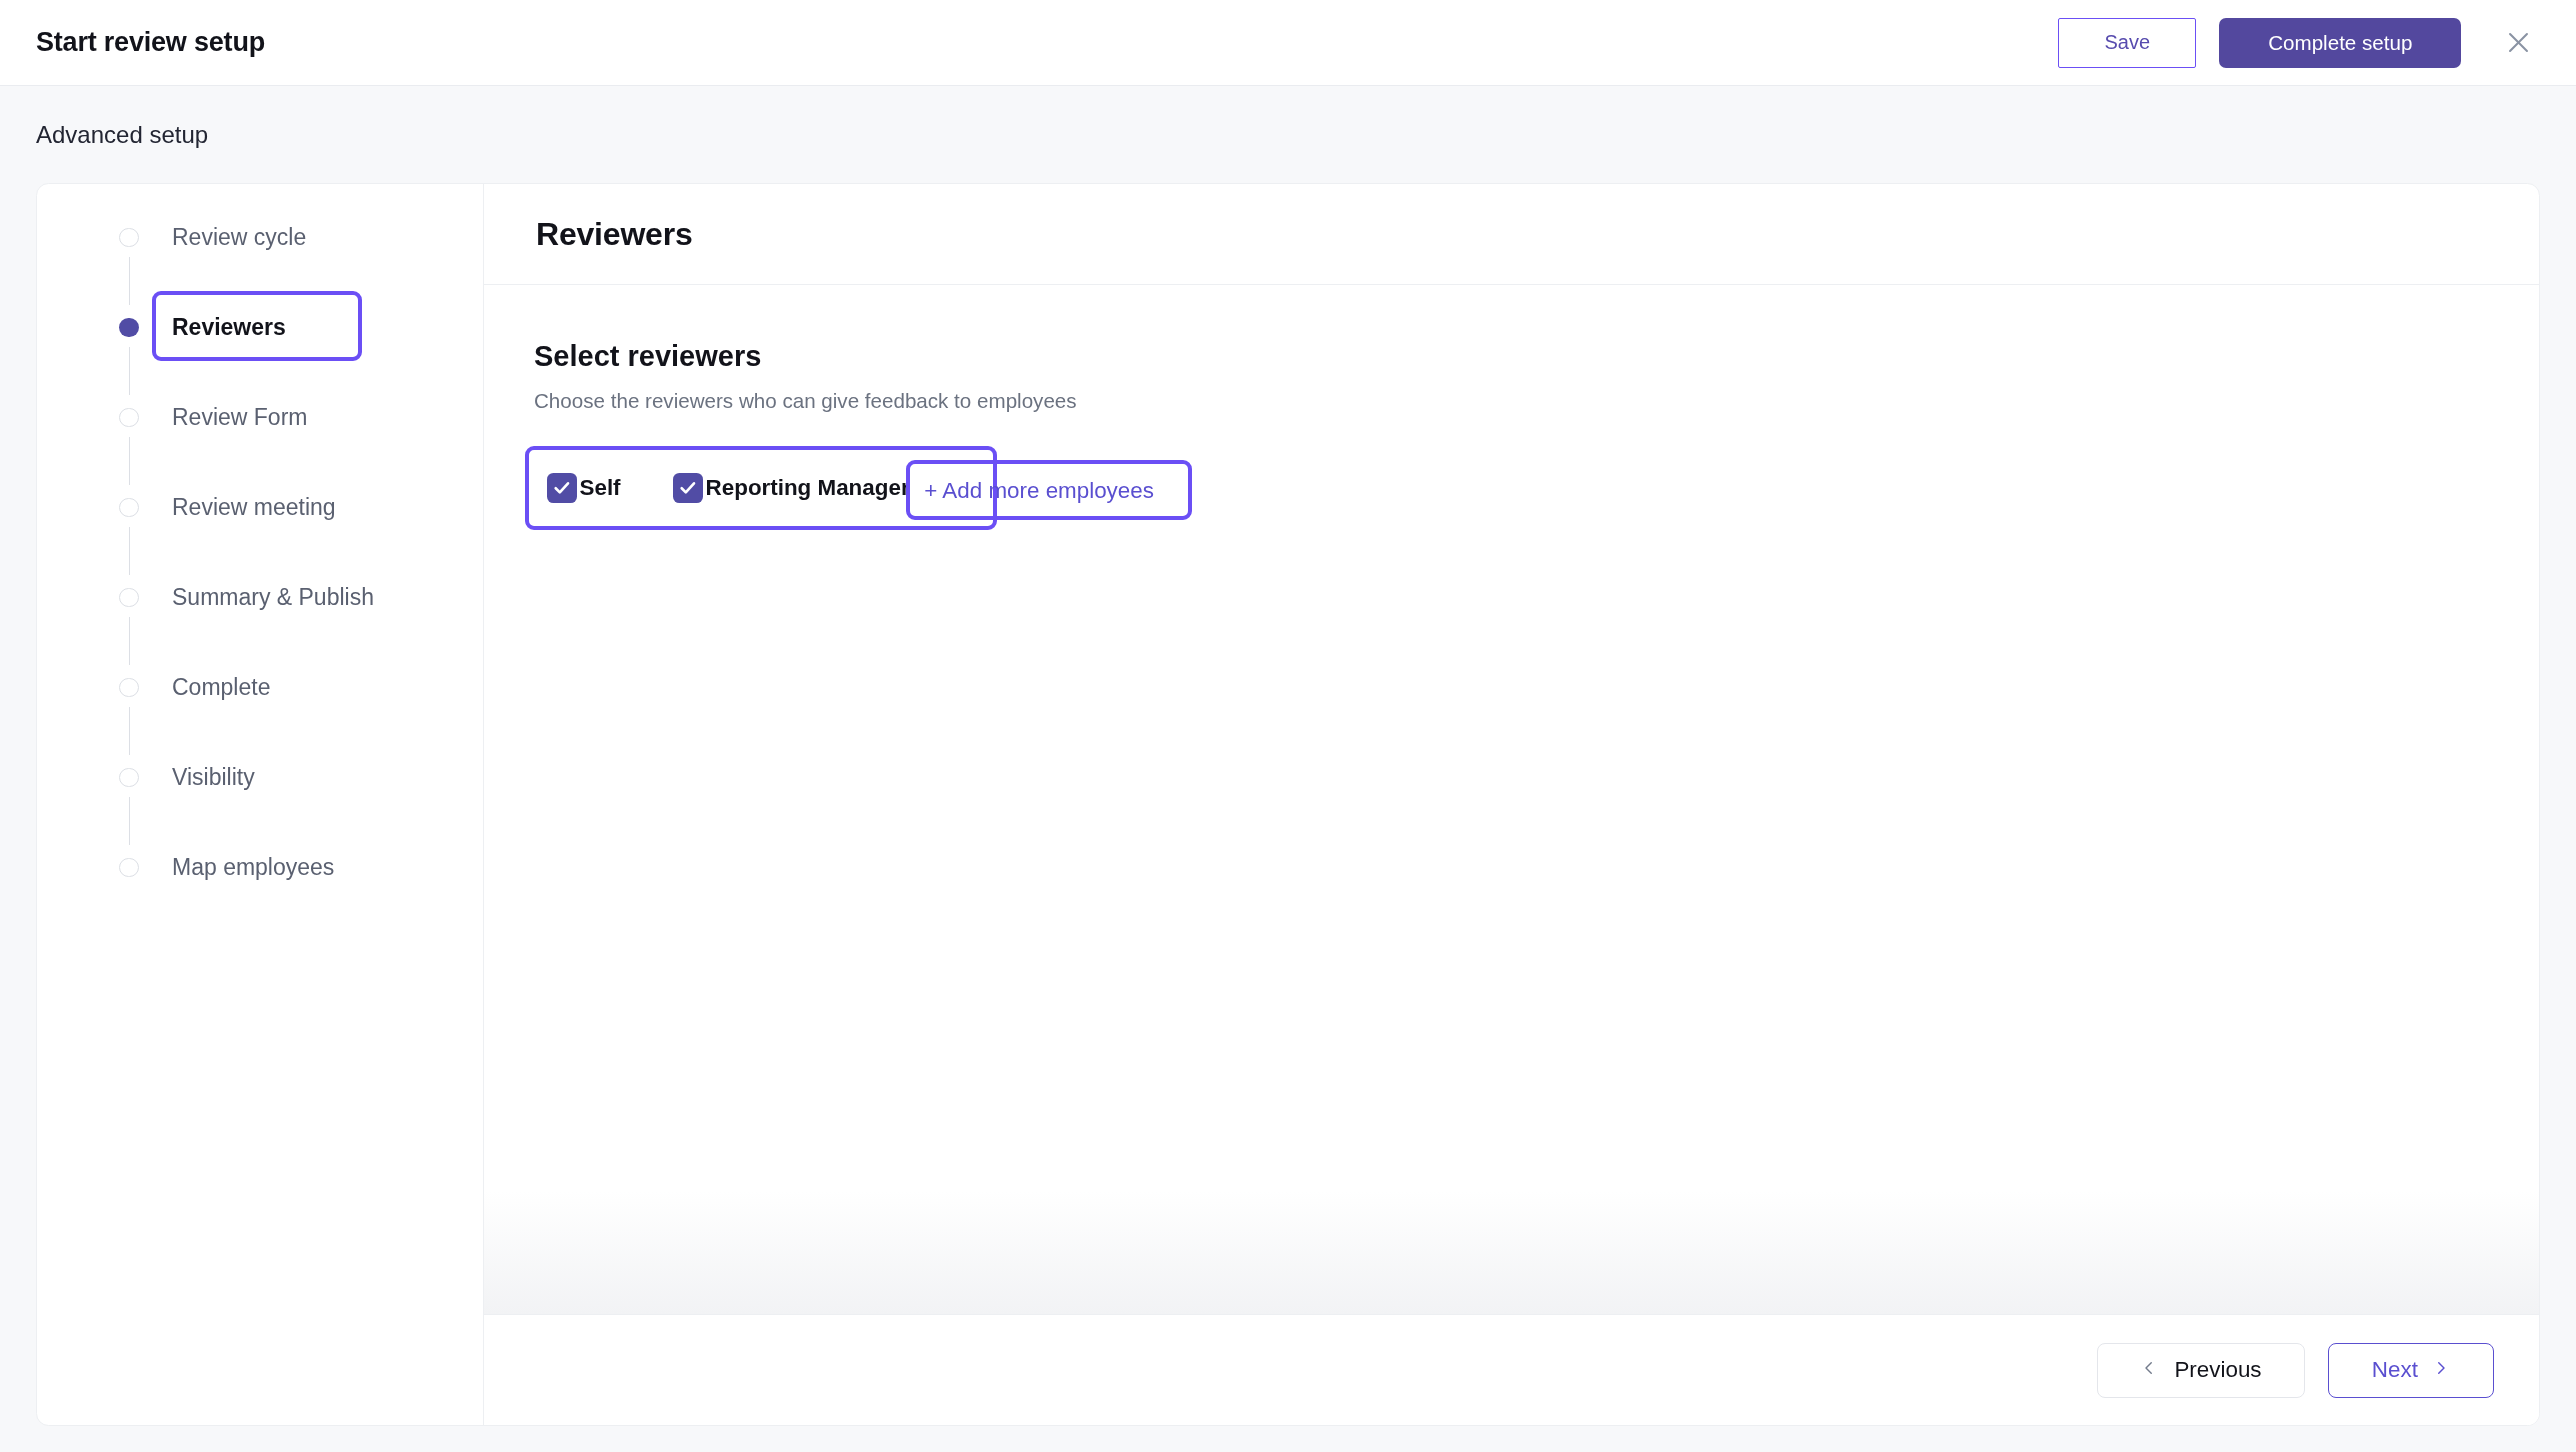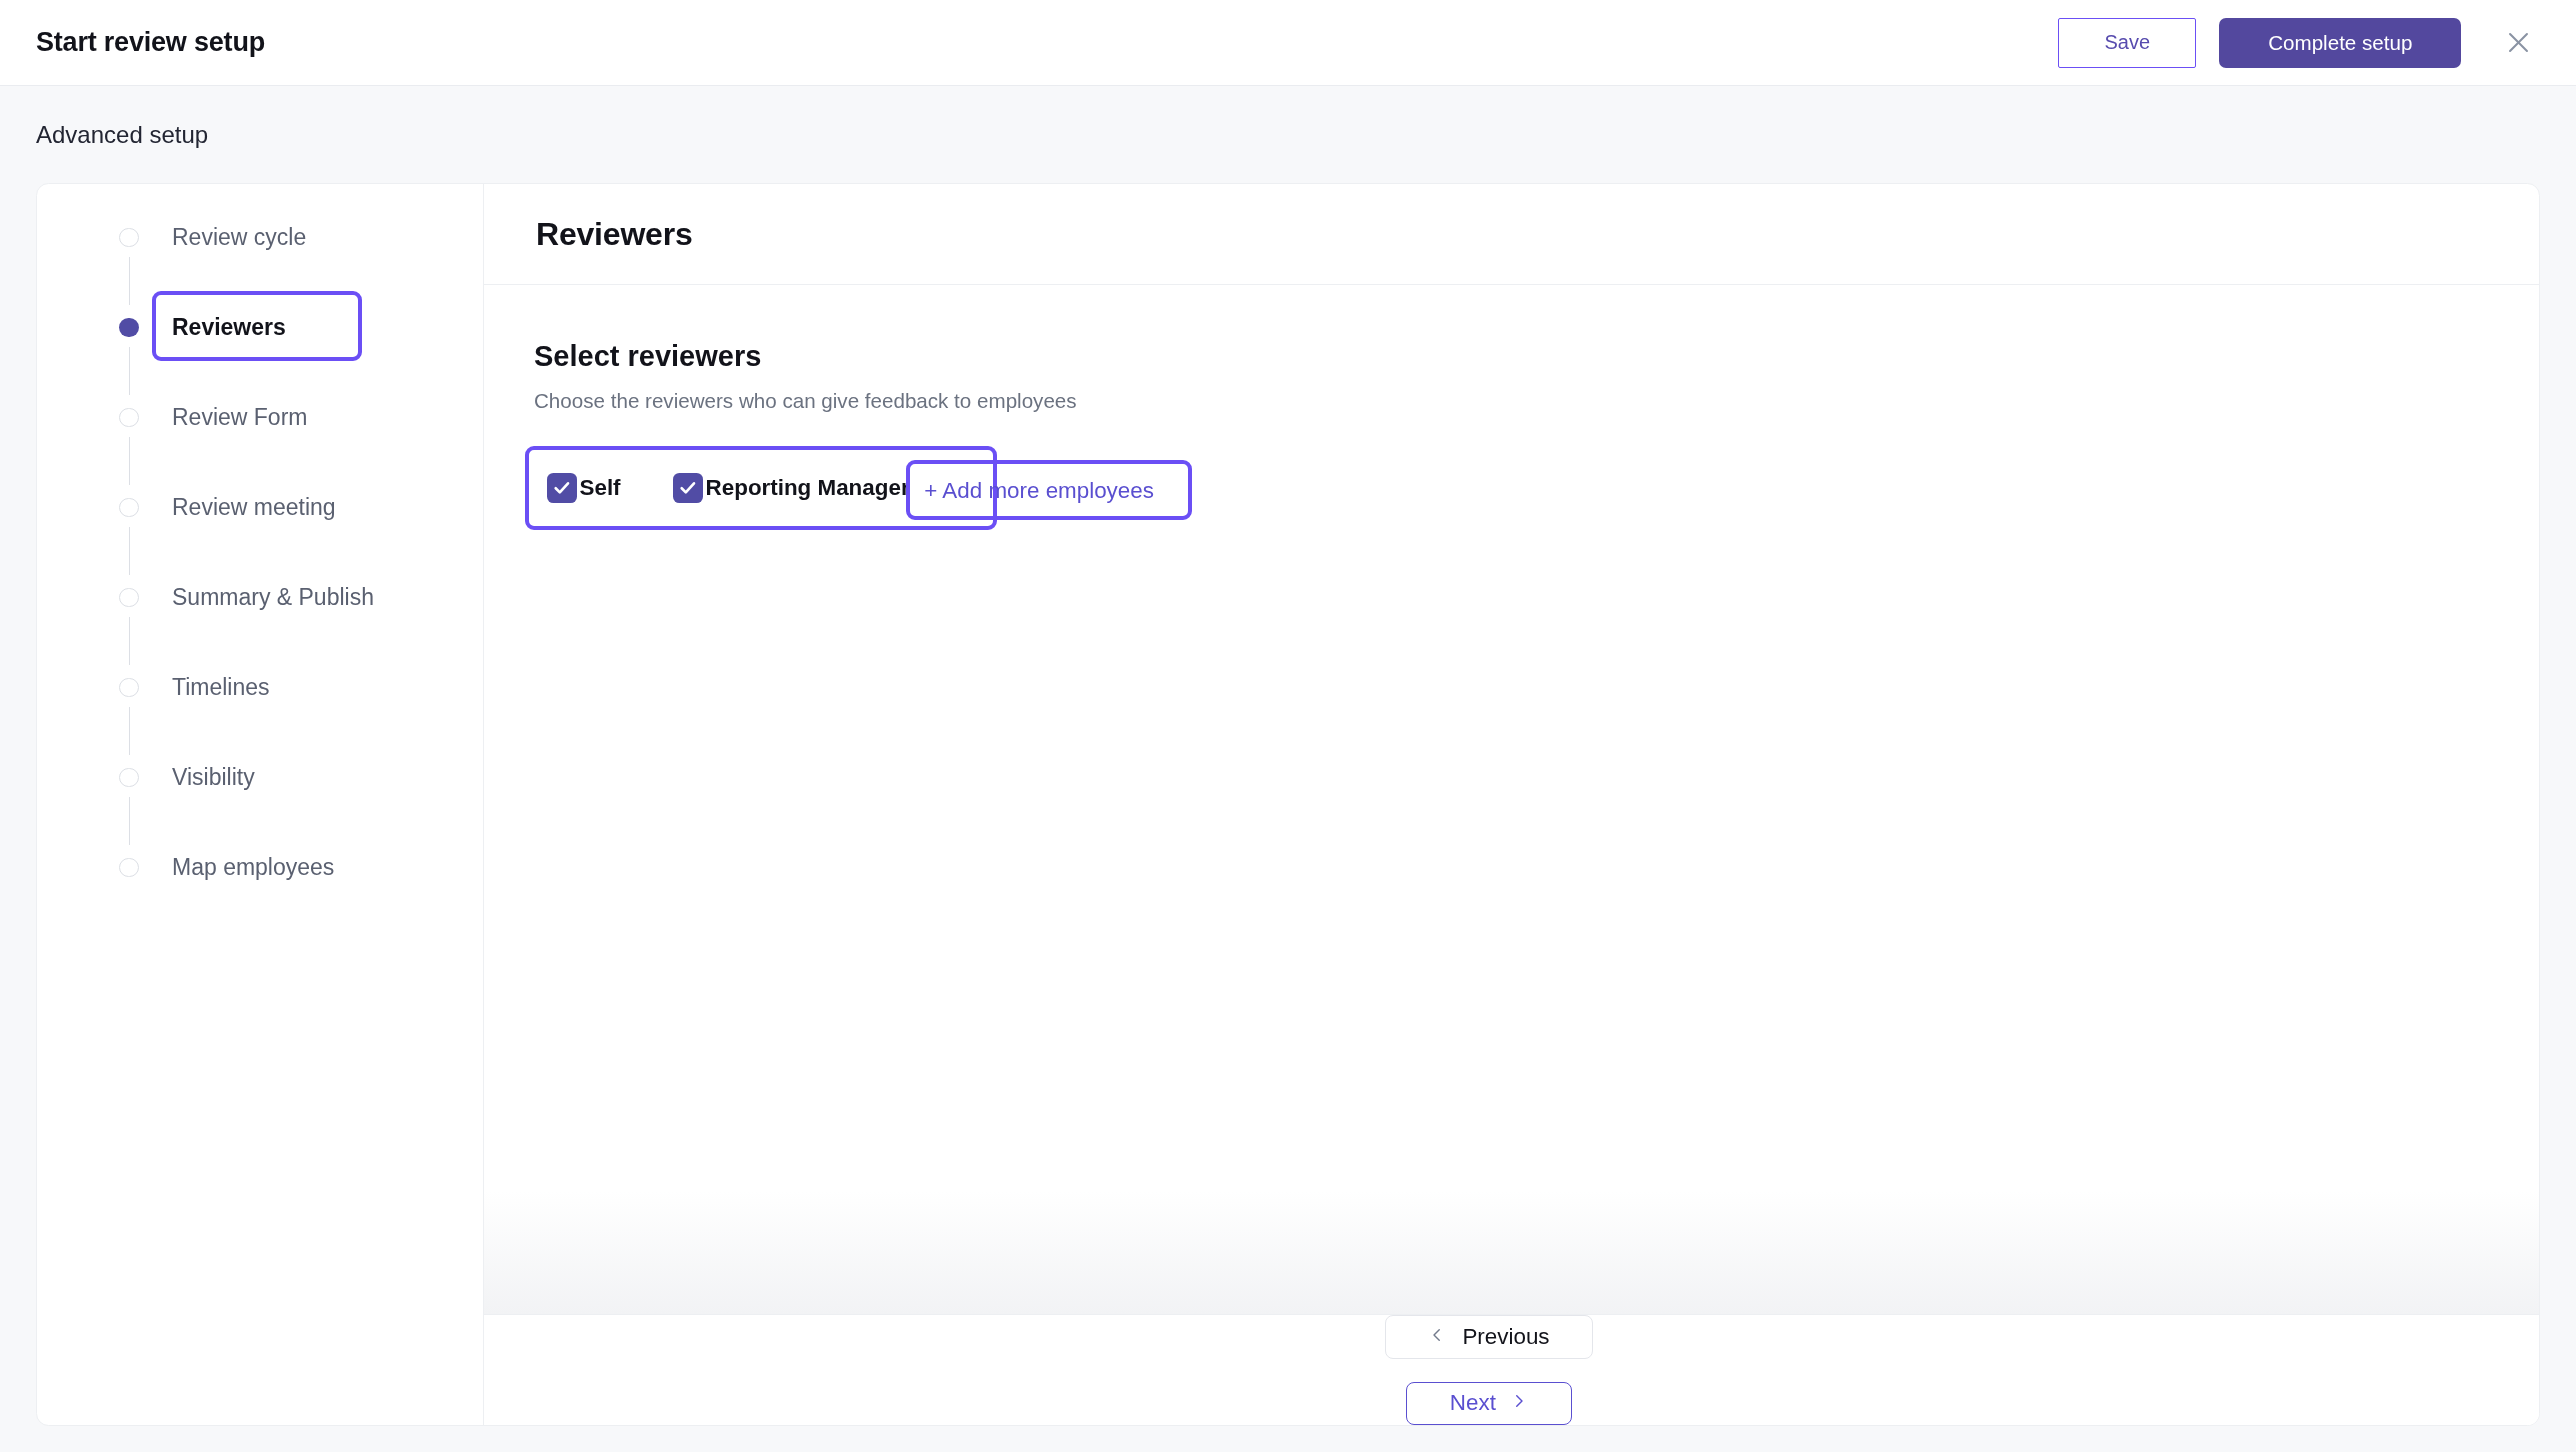--- a/index.html
+++ b/index.html
@@ -264,21 +264,20 @@
   
   .panel-footer {
     height: 111px;
     border-top: 0.9px solid #EDEFF2;
     display: flex;
     align-items: center;
     justify-content: flex-end;
     gap: 23px;
     padding-right: 45px;
     background: #FFFFFF;
-    flex-direction: column;
   }
   .btn-prev {
     width: 208px; height: 55px;
     border: 1.3px solid #E4E6EB;
     border-radius: 8px;
     background: #FFFFFF;
     color: #12131A;
     font-size: 22.4px;
     font-family: "Liberation Sans", sans-serif;
     display: flex; align-items: center; justify-content: center;
@@ -352,21 +351,21 @@
 
       <div class="step">
         <span class="marker"></span>
         <span class="connector"></span>
         <span class="step-label">Summary &amp; Publish</span>
       </div>
 
       <div class="step">
         <span class="marker"></span>
         <span class="connector"></span>
-        <span class="step-label">Timelines</span>
+        <span class="step-label">Complete</span>
       </div>
 
       <div class="step">
         <span class="marker"></span>
         <span class="connector"></span>
         <span class="step-label">Visibility</span>
       </div>
 
       <div class="step">
         <span class="marker"></span>

